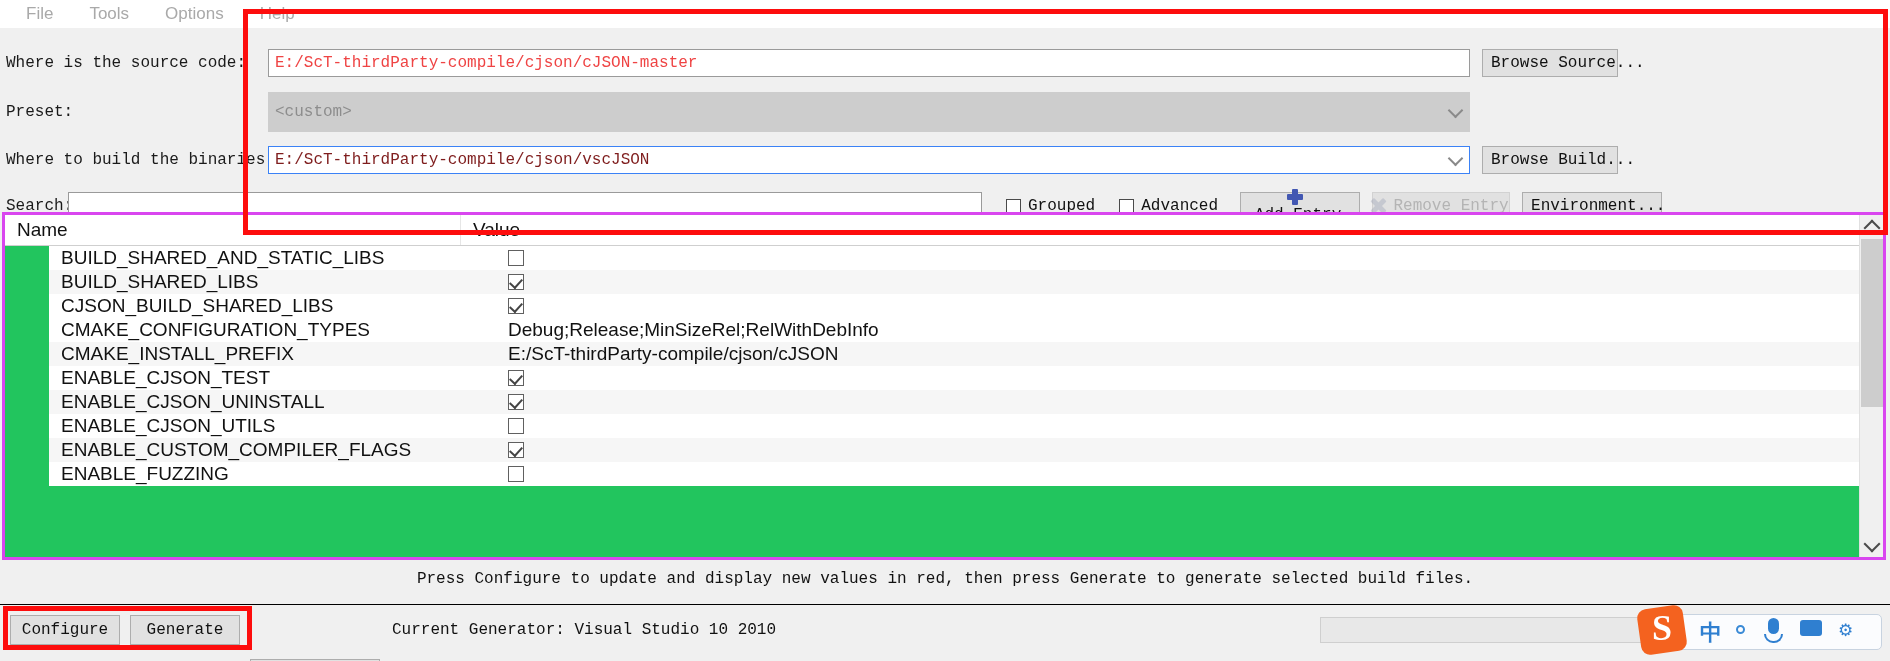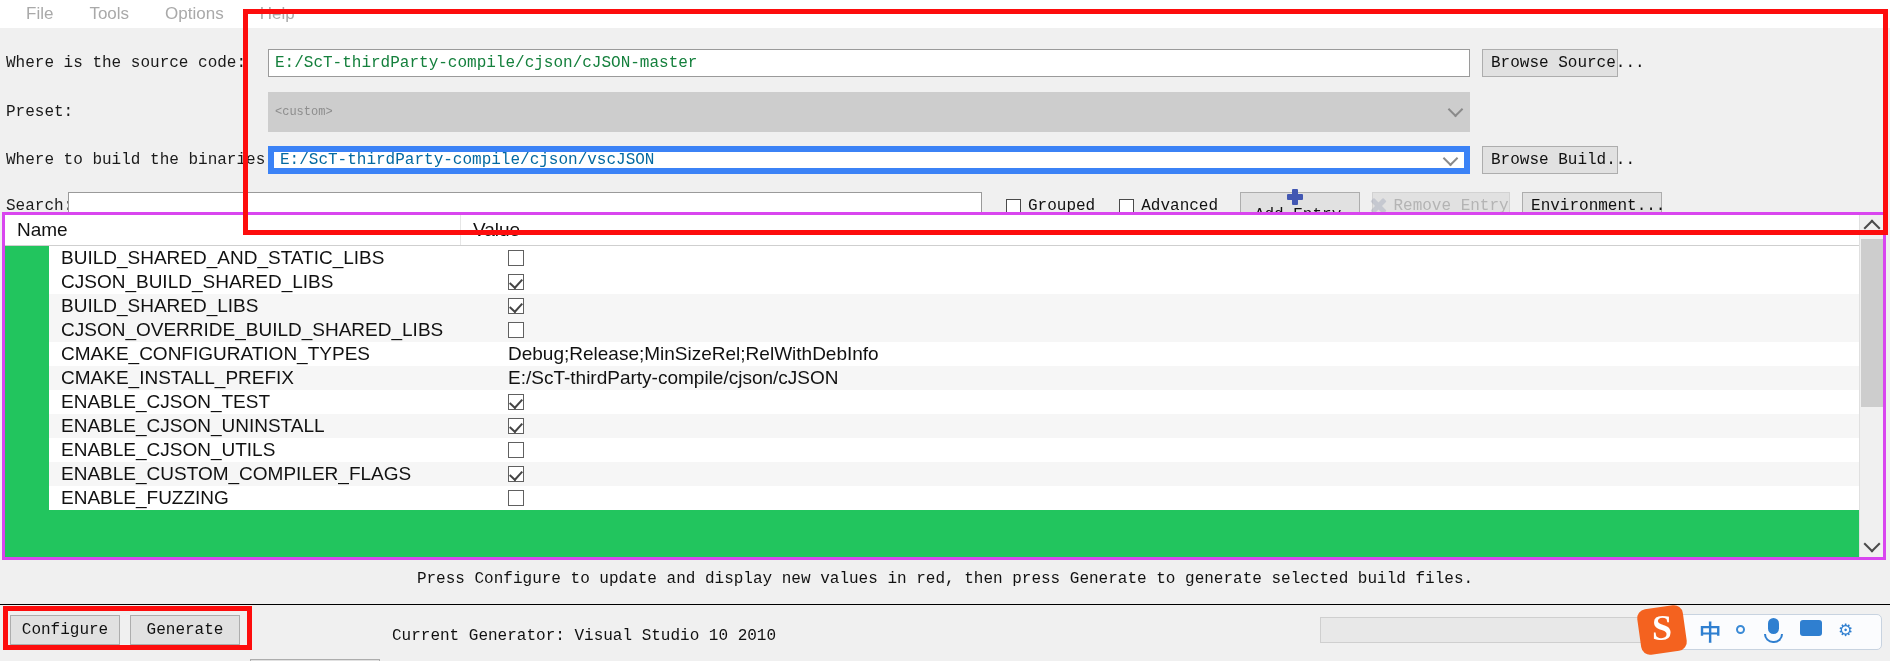--- a/index.html
+++ b/index.html
@@ -74,56 +74,56 @@
   .textfield {
     height: 28px;
     background: #ffffff;
     border: 1px solid #9a9a9a;
     box-sizing: border-box;
     display: flex;
     align-items: center;
     padding: 0 6px;
     font-family: "Liberation Mono", monospace;
     font-size: 16px;
-    color: #15803d;
+    color: #ef4444;
     overflow: hidden;
     white-space: nowrap;
   }
   .combofield {
     height: 28px;
     background: #ffffff;
-    border: 6px solid #3b82f6;
+    border: 1px solid #3b82f6;
     box-sizing: border-box;
     display: flex;
     align-items: center;
     padding: 0 6px;
     font-family: "Liberation Mono", monospace;
     font-size: 16px;
-    color: #0369a1;
+    color: #7f1d1d;
     position: relative;
     white-space: nowrap;
     overflow: hidden;
   }
   .combofield .chev,
   .combo-disabled .chev {
     position: absolute;
     right: 8px;
     top: 50%;
     transform: translateY(-50%);
   }
   .combo-disabled {
     height: 40px;
     background: #cdcdcd;
     border: 1px solid #cdcdcd;
     box-sizing: border-box;
     display: flex;
     align-items: center;
     padding: 17px 6px;
     font-family: "Liberation Mono", monospace;
-    font-size: 12px;
+    font-size: 16px;
     color: #8d8d8d;
     position: relative;
   }
   .src-input   { width: 1202px; }
   .preset-input{ width: 1202px; }
   .build-input { width: 1202px; }
 
   .btn {
     height: 28px;
     min-width: 0;
@@ -379,21 +379,21 @@
     position: absolute;
     top: 10px;
     height: 30px;
   }
   .btn-configure { left: 10px;  width: 110px; }
   .btn-generate  { left: 130px; width: 110px; }
   .btn-openproj  { left: 250px; width: 130px; margin-top: 44px; }
   .gen-label {
     position: absolute;
     left: 392px;
-    top: 16px;
+    top: 10px;
     height: 30px;
     line-height: 30px;
     font-family: "Liberation Mono", monospace;
     font-size: 16px;
     color: #111111;
     white-space: nowrap;
   }
   .progbar {
     position: absolute;
     left: 1320px;
@@ -588,36 +588,30 @@
       <div class="th th-name">Name</div>
       <div class="th th-value">Value</div>
     </div>
     <div class="tbl-body" id="table-body">
         <div class="trow even">
           <div class="cell-name">BUILD_SHARED_AND_STATIC_LIBS</div>
           <div class="cell-value">
             <span class="vchk"></span>
           </div>
         </div>
+        <div class="trow odd">
+          <div class="cell-name">BUILD_SHARED_LIBS</div>
+          <div class="cell-value">
+            <span class="vchk checked"></span>
+          </div>
+        </div>
         <div class="trow even">
           <div class="cell-name">CJSON_BUILD_SHARED_LIBS</div>
           <div class="cell-value">
             <span class="vchk checked"></span>
-          </div>
-        </div>
-        <div class="trow odd">
-          <div class="cell-name">BUILD_SHARED_LIBS</div>
-          <div class="cell-value">
-            <span class="vchk checked"></span>
-          </div>
-        </div>
-        <div class="trow odd">
-          <div class="cell-name">CJSON_OVERRIDE_BUILD_SHARED_LIBS</div>
-          <div class="cell-value">
-            <span class="vchk"></span>
           </div>
         </div>
         <div class="trow even">
           <div class="cell-name">CMAKE_CONFIGURATION_TYPES</div>
           <div class="cell-value">Debug;Release;MinSizeRel;RelWithDebInfo</div>
         </div>
         <div class="trow odd">
           <div class="cell-name">CMAKE_INSTALL_PREFIX</div>
           <div class="cell-value">E:/ScT-thirdParty-compile/cjson/cJSON</div>
         </div>

